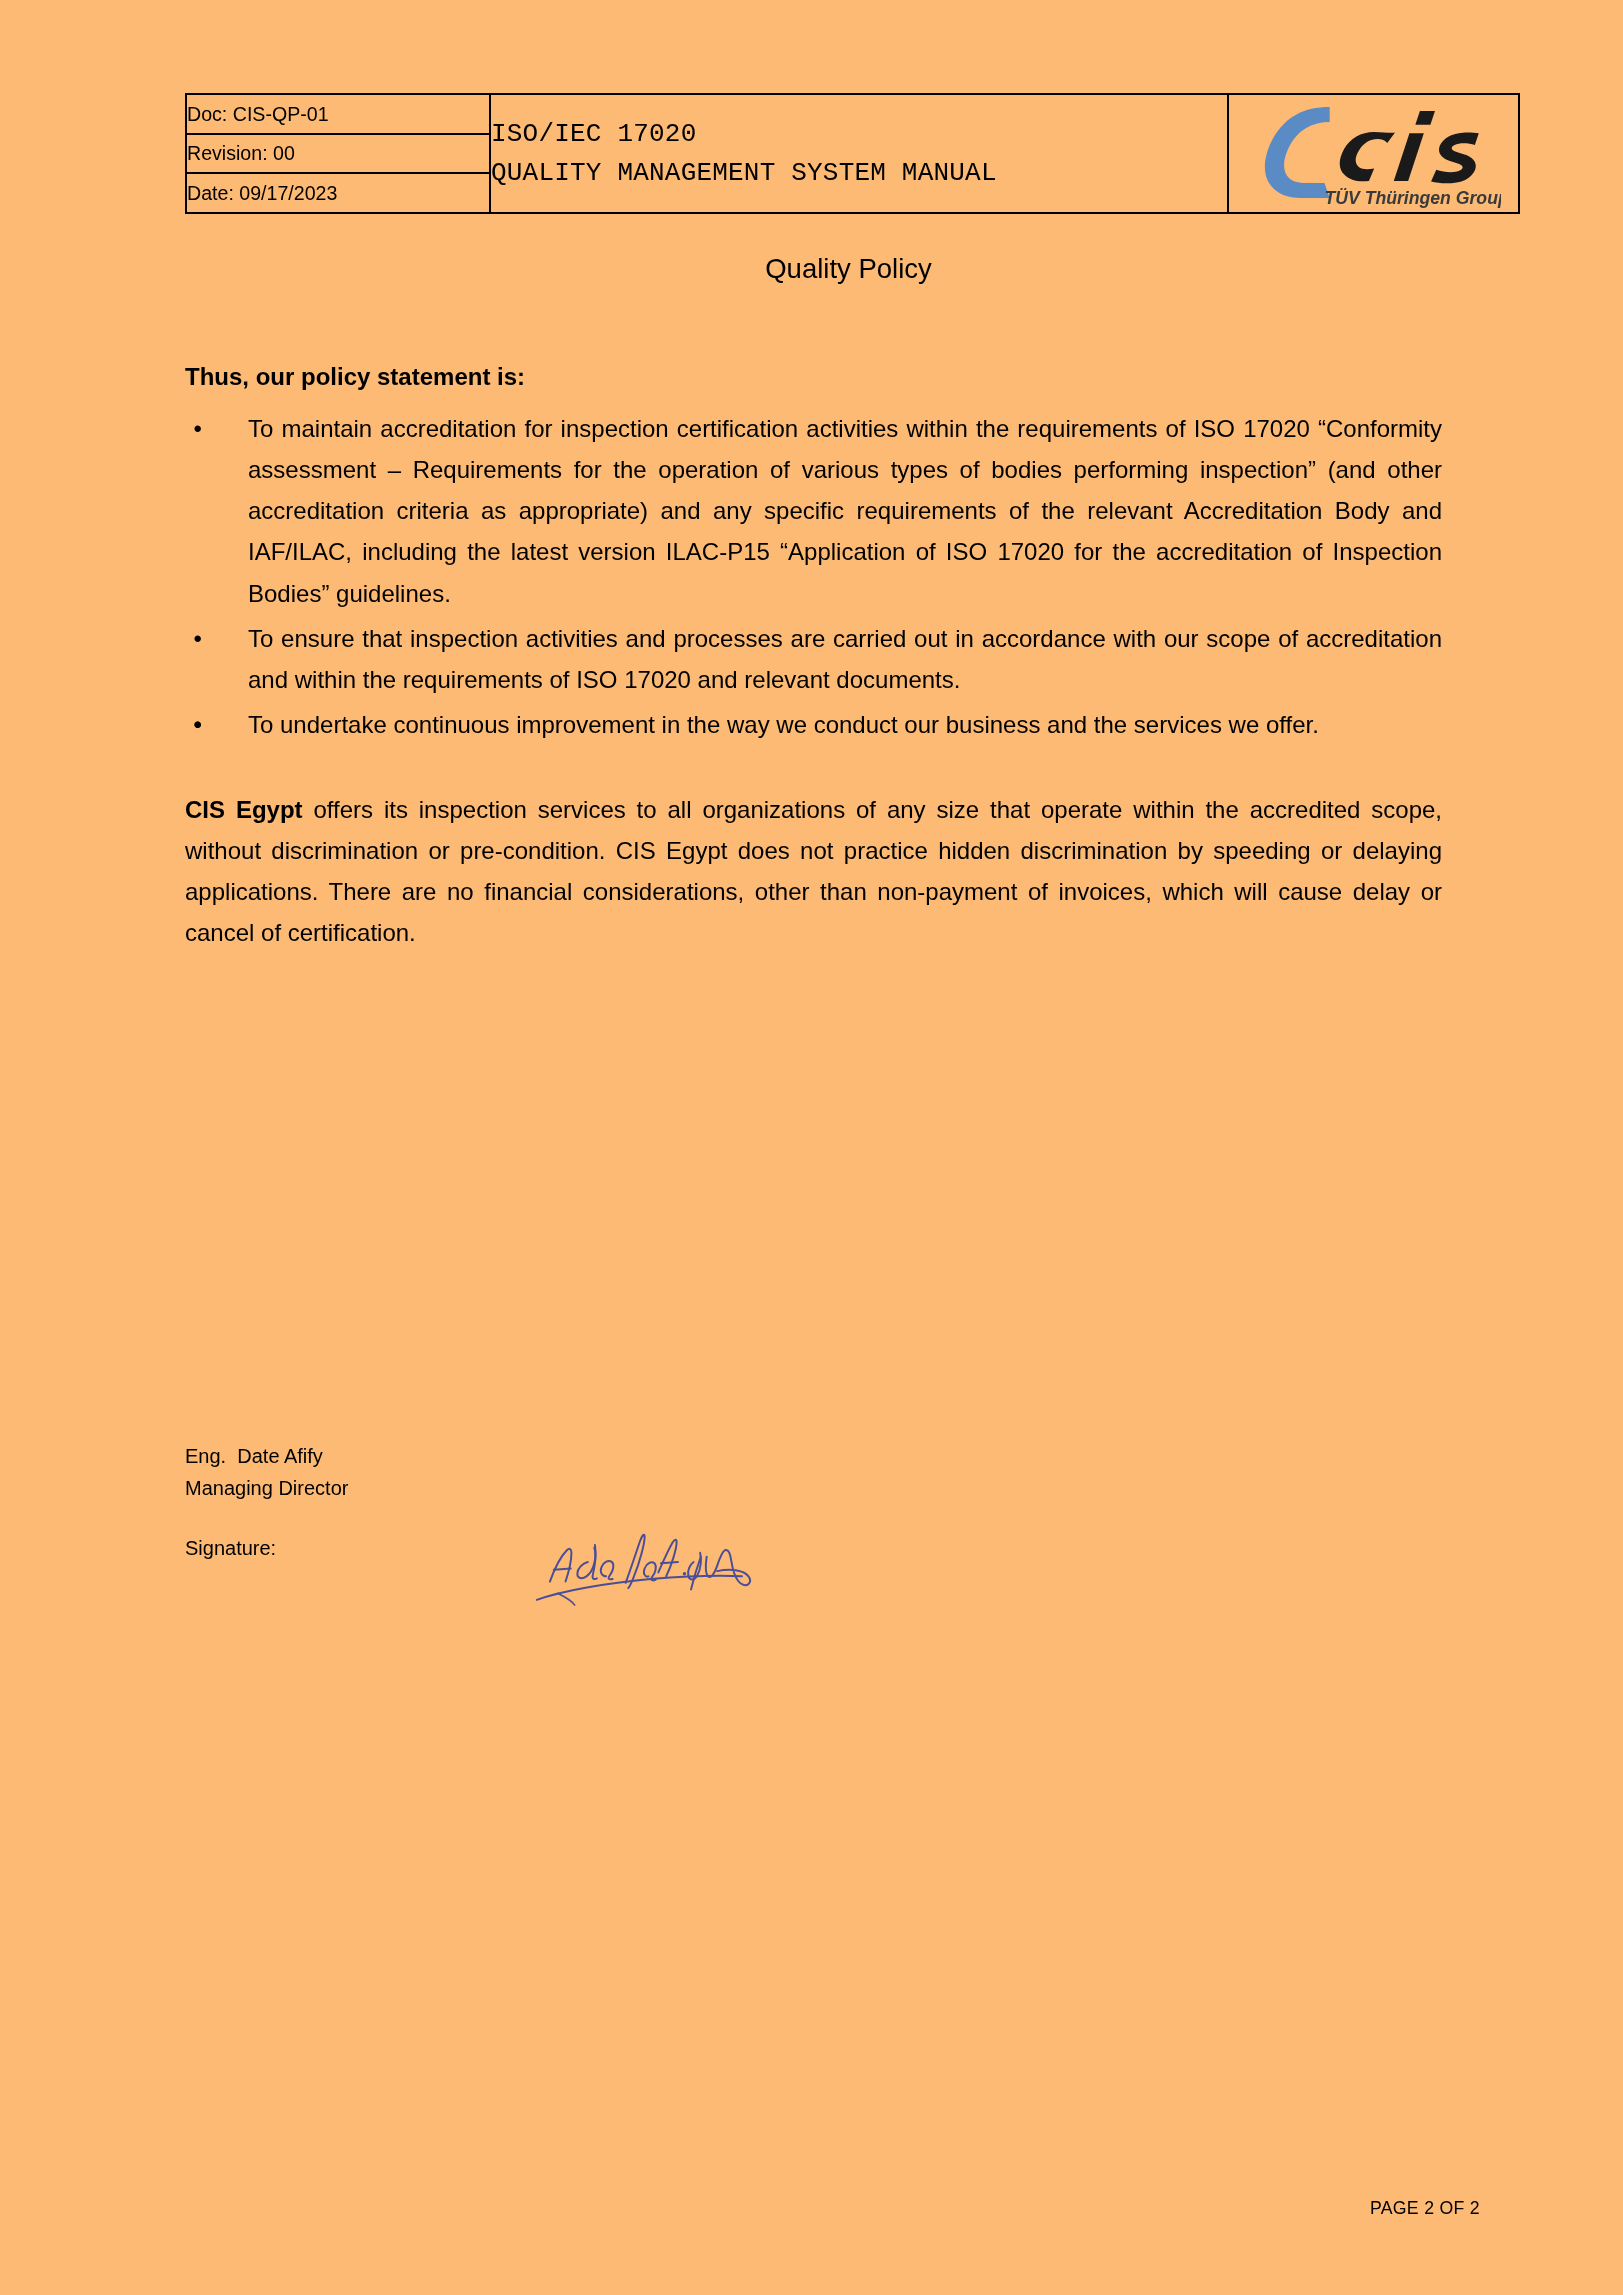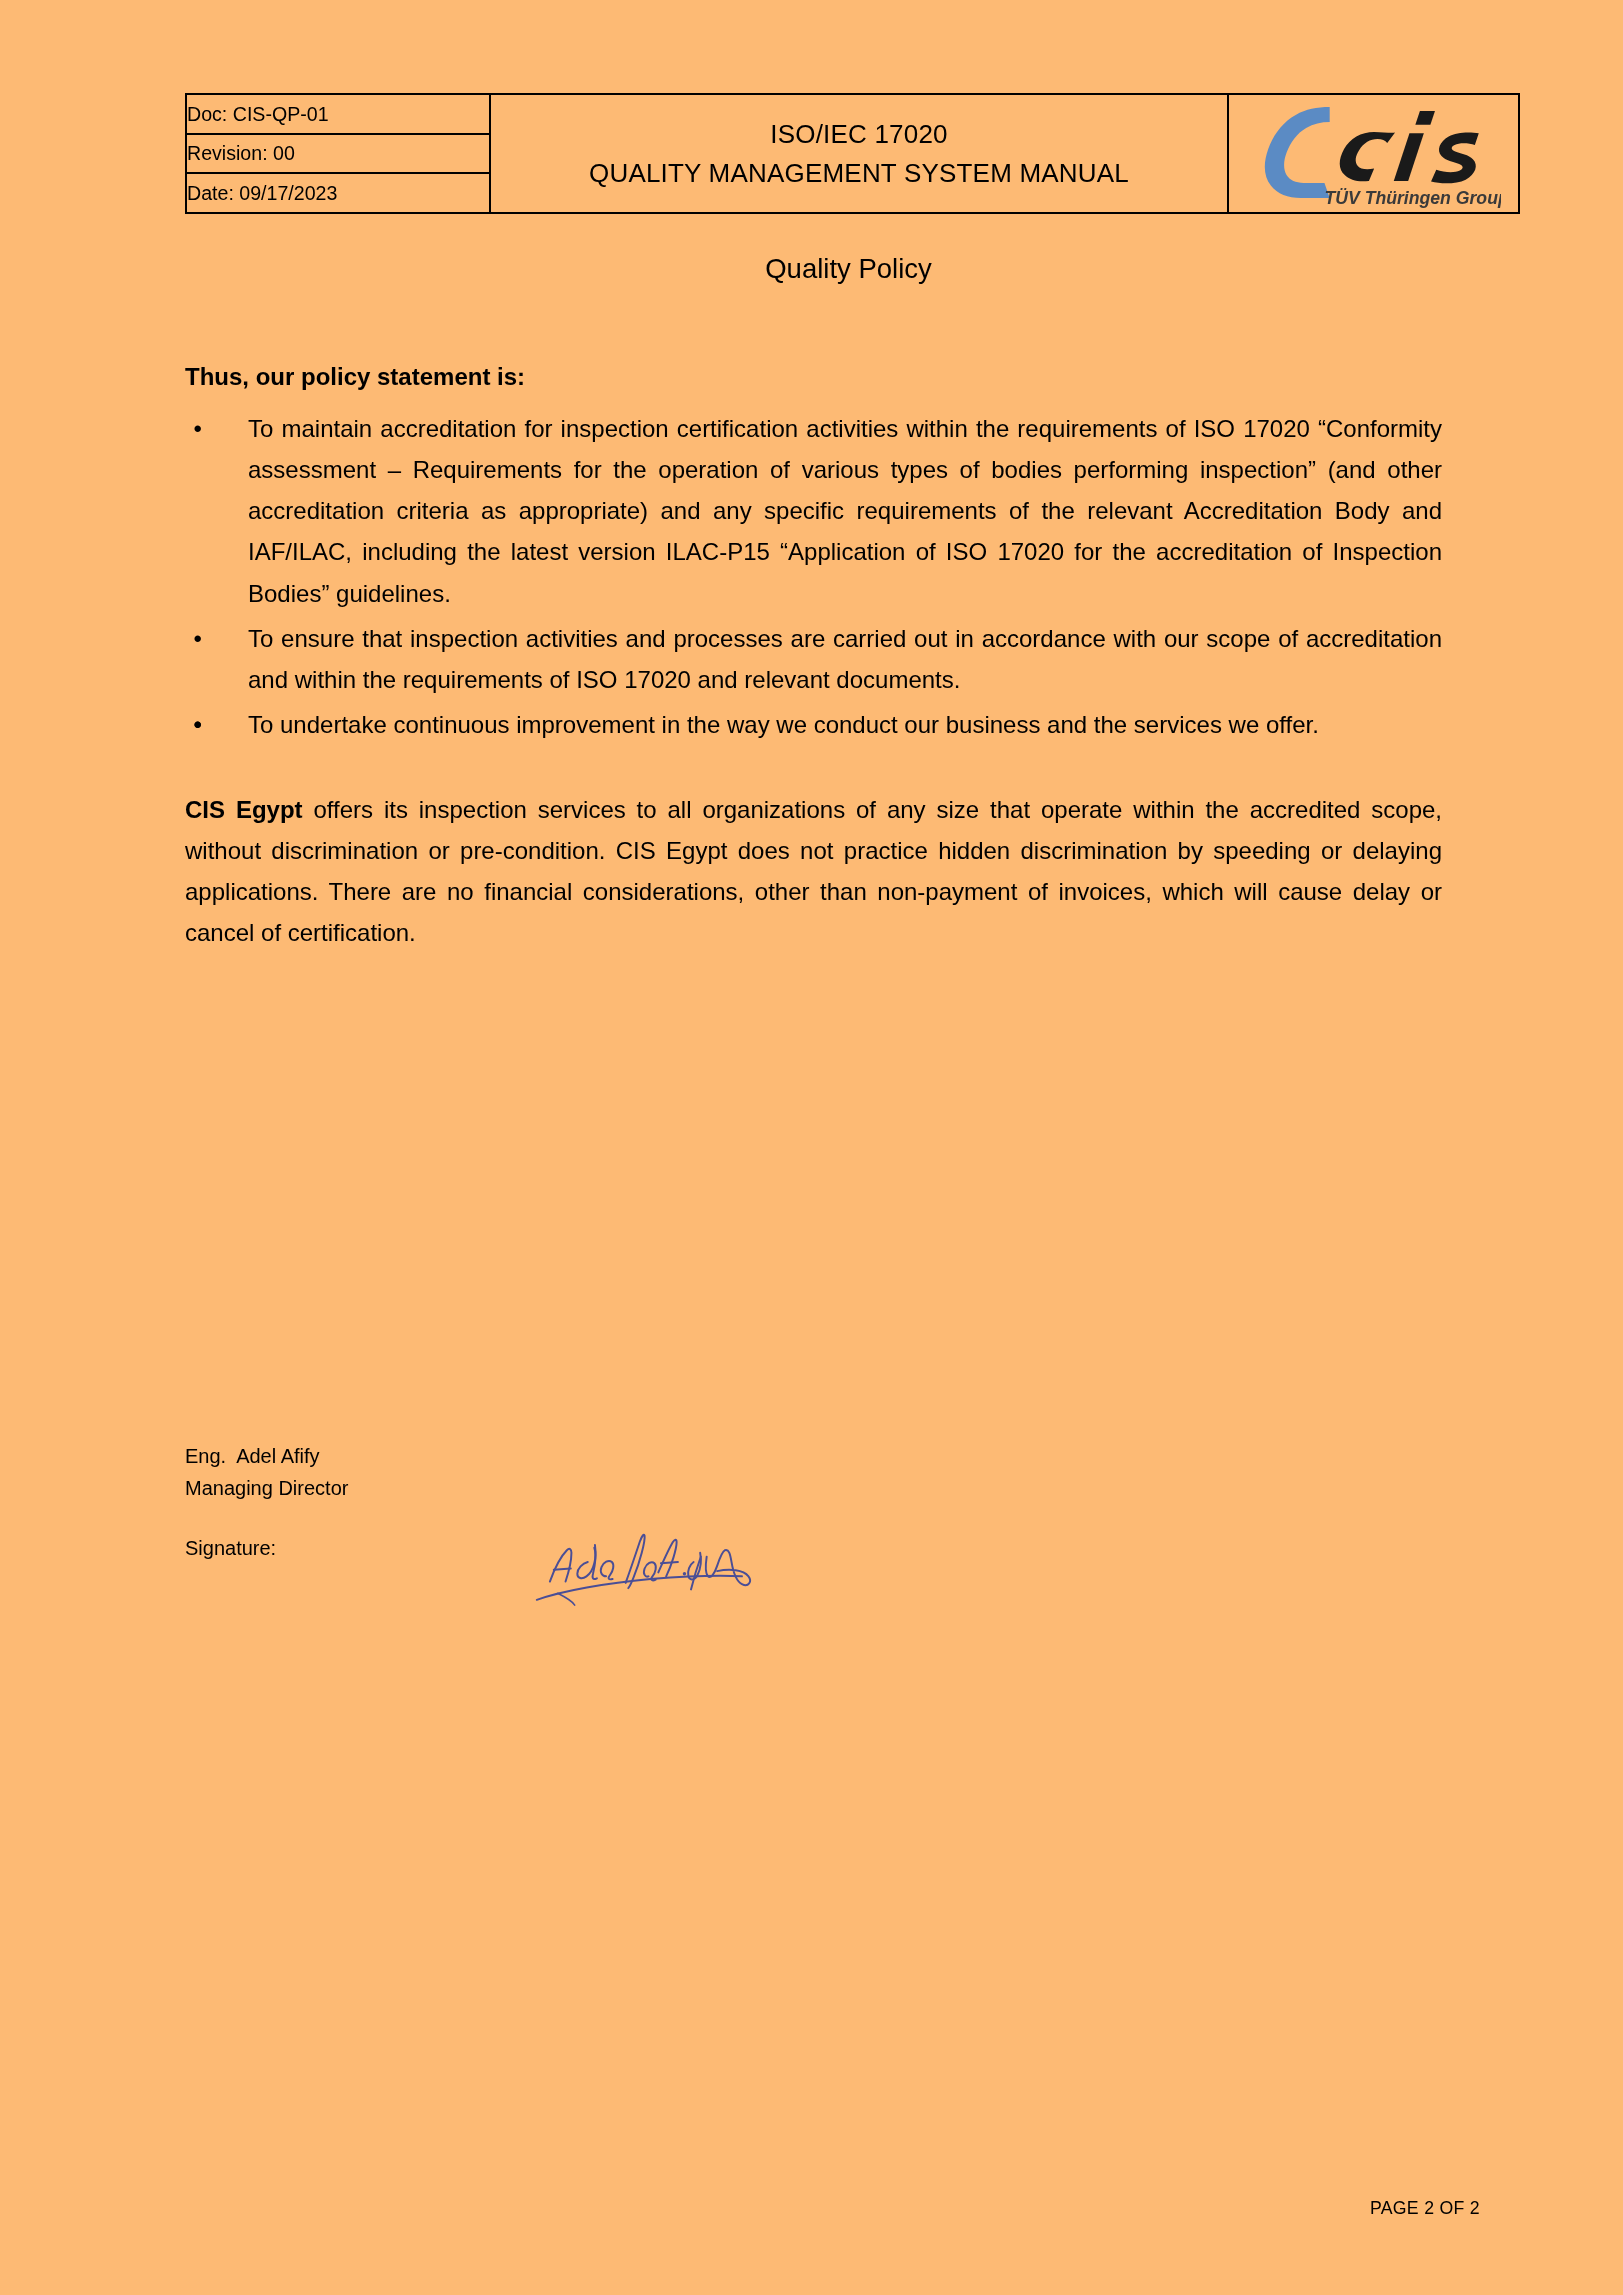--- a/index.html
+++ b/index.html
@@ -35,22 +35,22 @@
   .hdr-meta-cell {
     width: 302px;
     height: 26px;
     padding: 3.9px 9.2px 5.2px 9.2px;
     font-size: 19.6px;
     line-height: 1.25;
     white-space: nowrap;
   }
   .hdr-title-cell {
     width: 736px;
-    text-align: center;
     padding: 6.5px 13px;
+    font-family: Liberation Mono, monospace;
   }
   .hdr-title-line1 {
     font-size: 26px;
     line-height: 1.5;
     letter-spacing: 0.2px;
   }
   .hdr-title-line2 {
     font-size: 26px;
     line-height: 1.5;
     letter-spacing: 0.2px;
@@ -251,21 +251,21 @@
         <span>To undertake continuous improvement in the way we conduct our business and the services we offer.</span>
       </li>
     </ul>
 
     <div class="para-block">
       <span class="strong-lead">CIS Egypt</span><span> offers its inspection services to all organizations of any size that operate within the accredited scope, without discrimination or pre-condition. CIS Egypt does not practice hidden discrimination by speeding or delaying applications. There are no financial considerations, other than non-payment of invoices, which will cause delay or cancel of certification.</span>
     </div>
   </div>
 
   <div class="signoff">
-    <div class="signoff-name">Eng.  Adel Afify</div>
+    <div class="signoff-name">Eng.  Date Afify</div>
     <div class="signoff-role">Managing Director</div>
 
 
     <div class="signoff-sig-row">
       <div class="signoff-sig-label">Signature:</div>
       <div class="sig-image">
         <svg viewBox="0 0 380 150" xmlns="http://www.w3.org/2000/svg">
           <g fill="none" stroke="#4A4E96" stroke-linecap="round" stroke-linejoin="round">
             <path d="M62 108 C70 86 80 68 88 60 C92 56 95 58 95 64
                      C95 76 90 96 86 108" stroke-width="3"></path>

